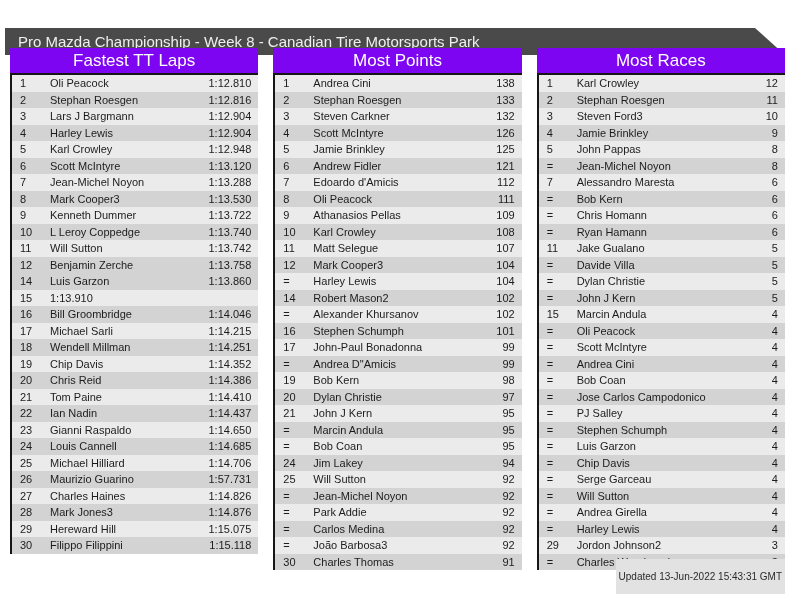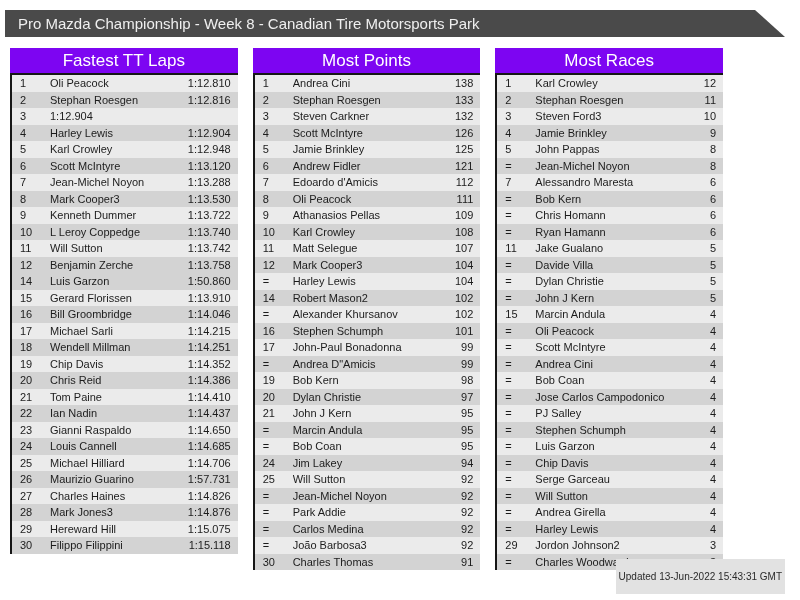--- a/index.html
+++ b/index.html
@@ -7,37 +7,37 @@
     padding: 0;
     width: 800px;
     height: 600px;
     background: #ffffff;
     font-family: "Liberation Sans", "DejaVu Sans", sans-serif;
     overflow: hidden;
   }
   .titlebar {
     position: absolute;
     left: 5px;
-    top: 10px;
+    top: 28px;
     width: 780px;
     height: 27px;
     background: var(--titlebar-bg, #4a4a4a);
     color: #efefef;
     font-size: 15px;
     line-height: 27px;
     padding-left: 13px;
     box-sizing: border-box;
     clip-path: polygon(0 0, calc(100% - 30px) 0, 100% 100%, 0 100%);
     white-space: nowrap;
   }
   .boards {
     position: absolute;
     left: 10px;
     top: 48px;
-    width: 713px;
+    width: 775px;
     display: flex;
     gap: 15px;
   }
   .board { flex: 1 1 0; min-width: 0; }
   .board-header {
     background: var(--accent, #7d05f2);
     color: #ffffff;
     text-align: center;
     font-size: 17px;
     height: 25px;
@@ -99,20 +99,21 @@
           <span class="name">Oli Peacock</span>
           <span class="val">1:12.810</span>
         </div>
         <div class="row even">
           <span class="rank">2</span>
           <span class="name">Stephan Roesgen</span>
           <span class="val">1:12.816</span>
         </div>
         <div class="row odd">
           <span class="rank">3</span>
+          <span class="name">Lars J Bargmann</span>
           <span class="val">1:12.904</span>
         </div>
         <div class="row even">
           <span class="rank">4</span>
           <span class="name">Harley Lewis</span>
           <span class="val">1:12.904</span>
         </div>
         <div class="row odd">
           <span class="rank">5</span>
           <span class="name">Karl Crowley</span>
@@ -149,25 +150,24 @@
           <span class="val">1:13.742</span>
         </div>
         <div class="row even">
           <span class="rank">12</span>
           <span class="name">Benjamin Zerche</span>
           <span class="val">1:13.758</span>
         </div>
         <div class="row even">
           <span class="rank">14</span>
           <span class="name">Luis Garzon</span>
-          <span class="val">1:50.860</span>
+          <span class="val">1:13.860</span>
         </div>
         <div class="row odd">
           <span class="rank">15</span>
-          <span class="name">Gerard Florissen</span>
           <span class="val">1:13.910</span>
         </div>
         <div class="row even">
           <span class="rank">16</span>
           <span class="name">Bill Groombridge</span>
           <span class="val">1:14.046</span>
         </div>
         <div class="row odd">
           <span class="rank">17</span>
           <span class="name">Michael Sarli</span>

